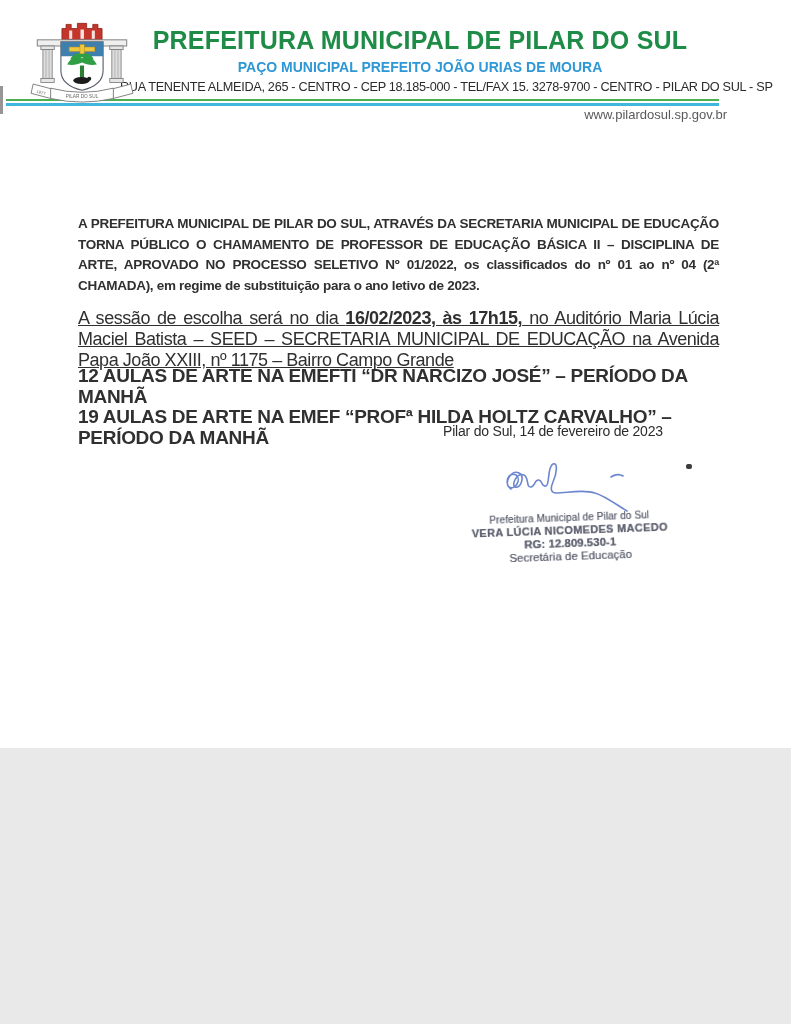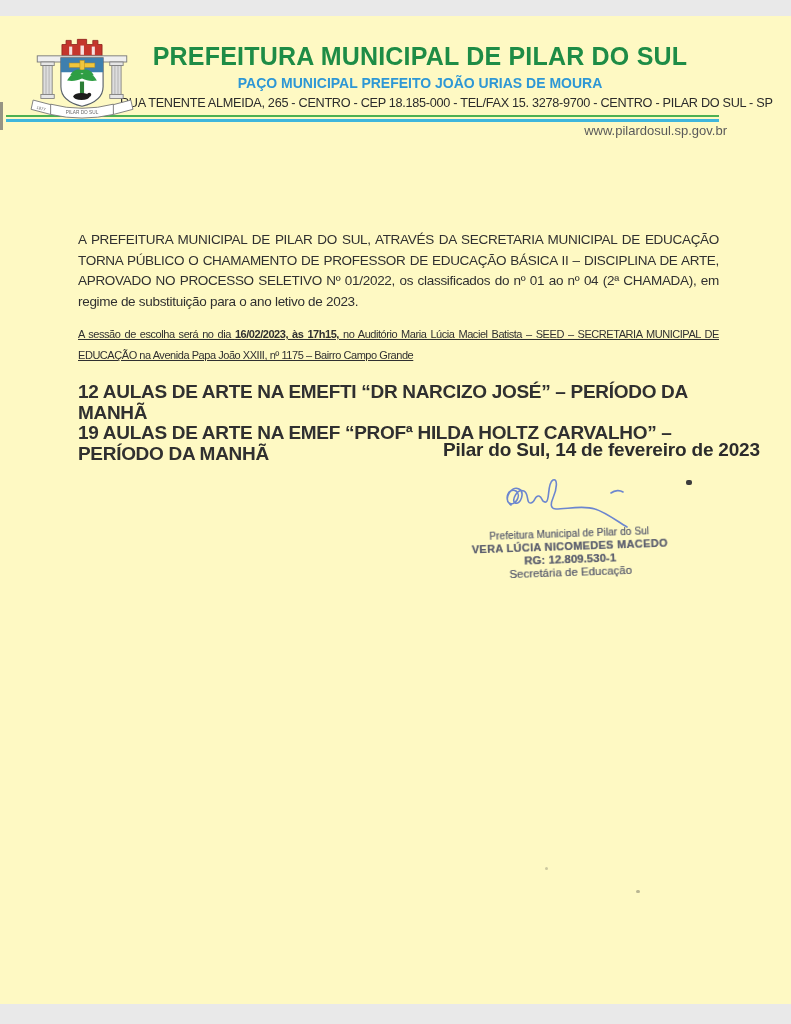--- a/index.html
+++ b/index.html
@@ -1,20 +1,20 @@
 <!DOCTYPE html>
 <html><head>
 <meta charset="utf-8">
 <style>
   html,body{margin:0;padding:0;background:#e9e9e9;}
   .page{
     position:relative;
-    width:791px;height:988px;
-    margin:16px auto;
-    background:#fef9c3;
+    width:791px;height:748px;
+    margin:0 auto;
+    background:#ffffff;
     font-family:"Liberation Sans","DejaVu Sans",sans-serif;
     color:#2f2f2f;
     overflow:hidden;
   }
   
   .logo{position:absolute;left:28px;top:20px;width:108px;height:88px;z-index:3;}
   .hdr-text{position:absolute;left:120px;top:26px;width:600px;text-align:center;z-index:2;}
   .hdr-title{
     font-size:25px;font-weight:bold;letter-spacing:.2px;
     color:#1e8c46;white-space:nowrap;
@@ -30,37 +30,37 @@
   .edge-artifact{position:absolute;left:0;top:86px;width:3px;height:28px;background:#6a6a6a;opacity:.7;}
   .website{position:absolute;right:64px;top:107px;font-size:13px;color:#5a5a5a;}
   
   .doc-title{
     position:absolute;left:78px;top:171px;width:641px;
     text-align:center;font-size:15.5px;font-weight:bold;color:#272727;
     text-decoration:underline;white-space:pre-wrap;letter-spacing:.1px;
   }
   .para1{
     position:absolute;left:78px;top:214px;width:641px;
-    font-size:13.5px;font-weight:normal;line-height:20.5px;
+    font-size:13.5px;font-weight:bold;line-height:20.5px;
     text-align:justify;color:#303030;letter-spacing:-.3px;
   }
   .para2{
     position:absolute;left:78px;top:308px;width:641px;
-    font-size:11px;line-height:21px;color:#303030;
+    font-size:18px;line-height:21px;color:#303030;
     text-align:justify;letter-spacing:-.45px;
   }
   .para2 span{text-decoration:underline;}
   .para2 .b{font-weight:bold;}
   .aulas{
     position:absolute;left:78px;top:366px;width:660px;
     font-size:19px;font-weight:bold;line-height:20.5px;color:#303030;letter-spacing:-.3px;
   }
   .dateline{
     position:absolute;left:443px;top:423px;
-    font-size:19px;font-weight:bold;color:#2c2c2c;letter-spacing:-.2px;
+    font-size:14px;font-weight:normal;color:#2c2c2c;letter-spacing:-.2px;
   }
   
   .signature{position:absolute;left:495px;top:455px;width:150px;height:62px;}
   .spec{position:absolute;width:6px;height:5px;background:#3c3c3c;border-radius:2px;filter:blur(.6px);}
   .spec1{left:686px;top:464px;}
   .spec2{left:636px;top:874px;width:4px;height:3px;opacity:.35;}
   .spec3{left:545px;top:851px;width:3px;height:3px;opacity:.25;}
   .stamp{
     position:absolute;left:450px;top:512px;width:240px;
     text-align:center;color:#5b5e6c;transform:rotate(-2deg);

